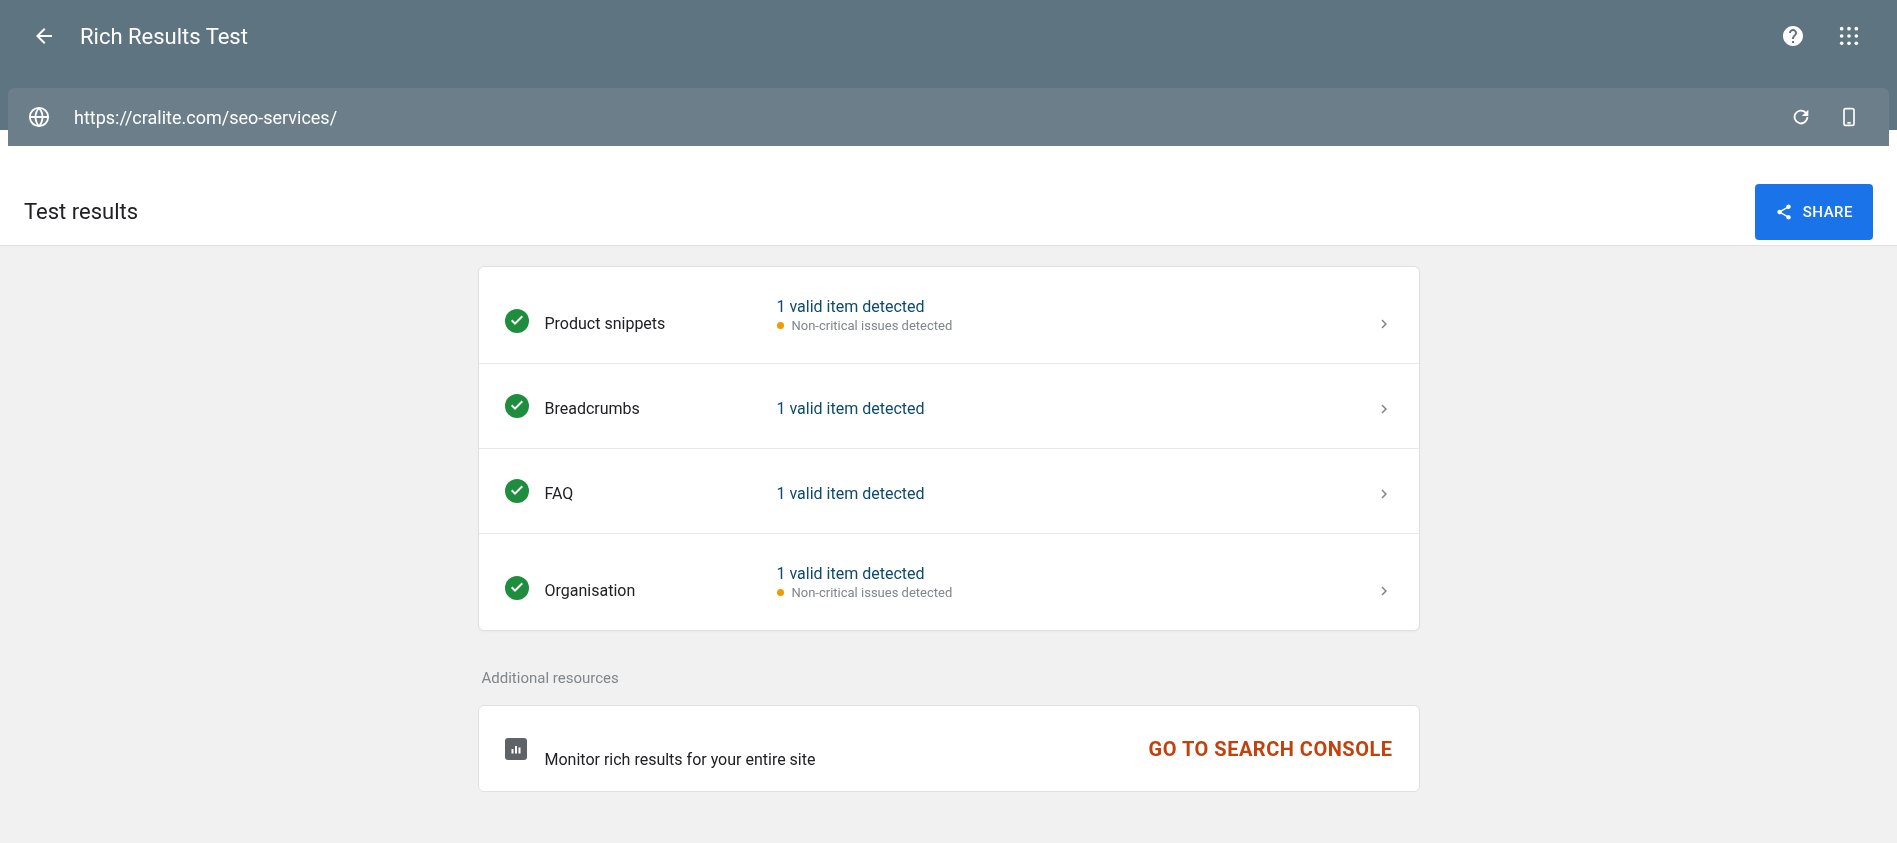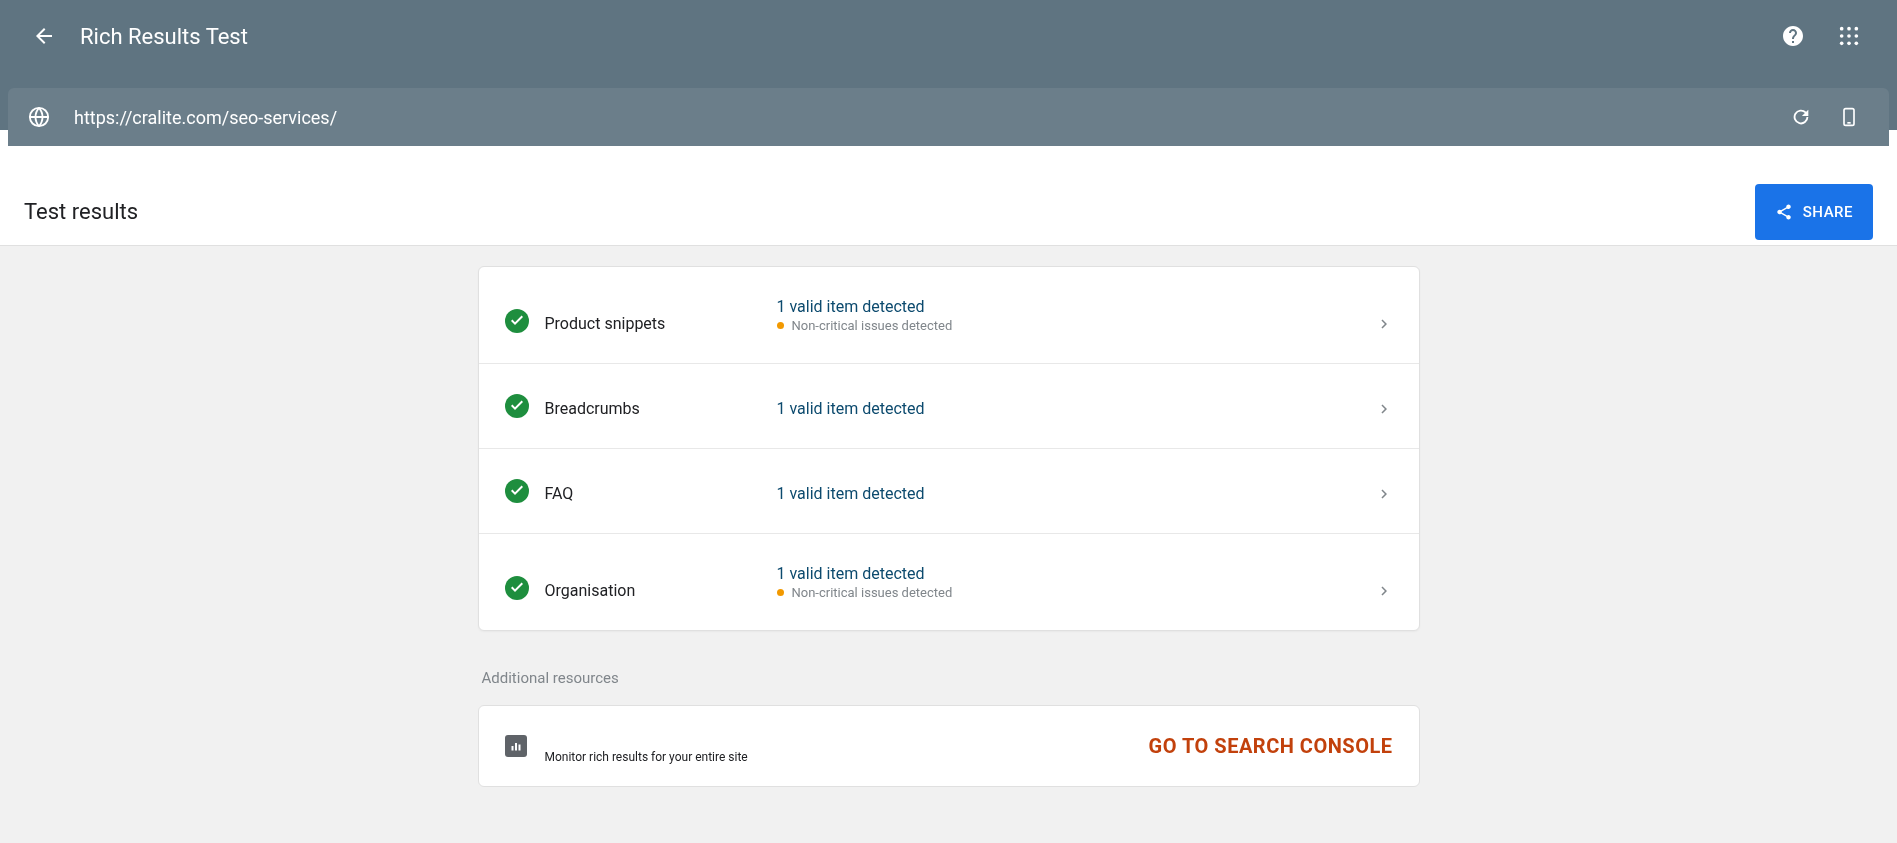--- a/index.html
+++ b/index.html
@@ -176,21 +176,21 @@
   }
   .resource-card .icon-box {
     width:22px; height:22px;
     background:#5f6368;
     border-radius:3px;
     margin-right:18px;
     display:flex; align-items:center; justify-content:center;
   }
   .resource-card .text {
     flex:1;
-    font-size:12px;
+    font-size:16px;
     color:#202124;
     margin-top:22px;
   }
   .resource-card .action {
     font-size:20px;
     font-weight:700;
     letter-spacing:0.5px;
     color:#c2410c;
     cursor:pointer;
   }

